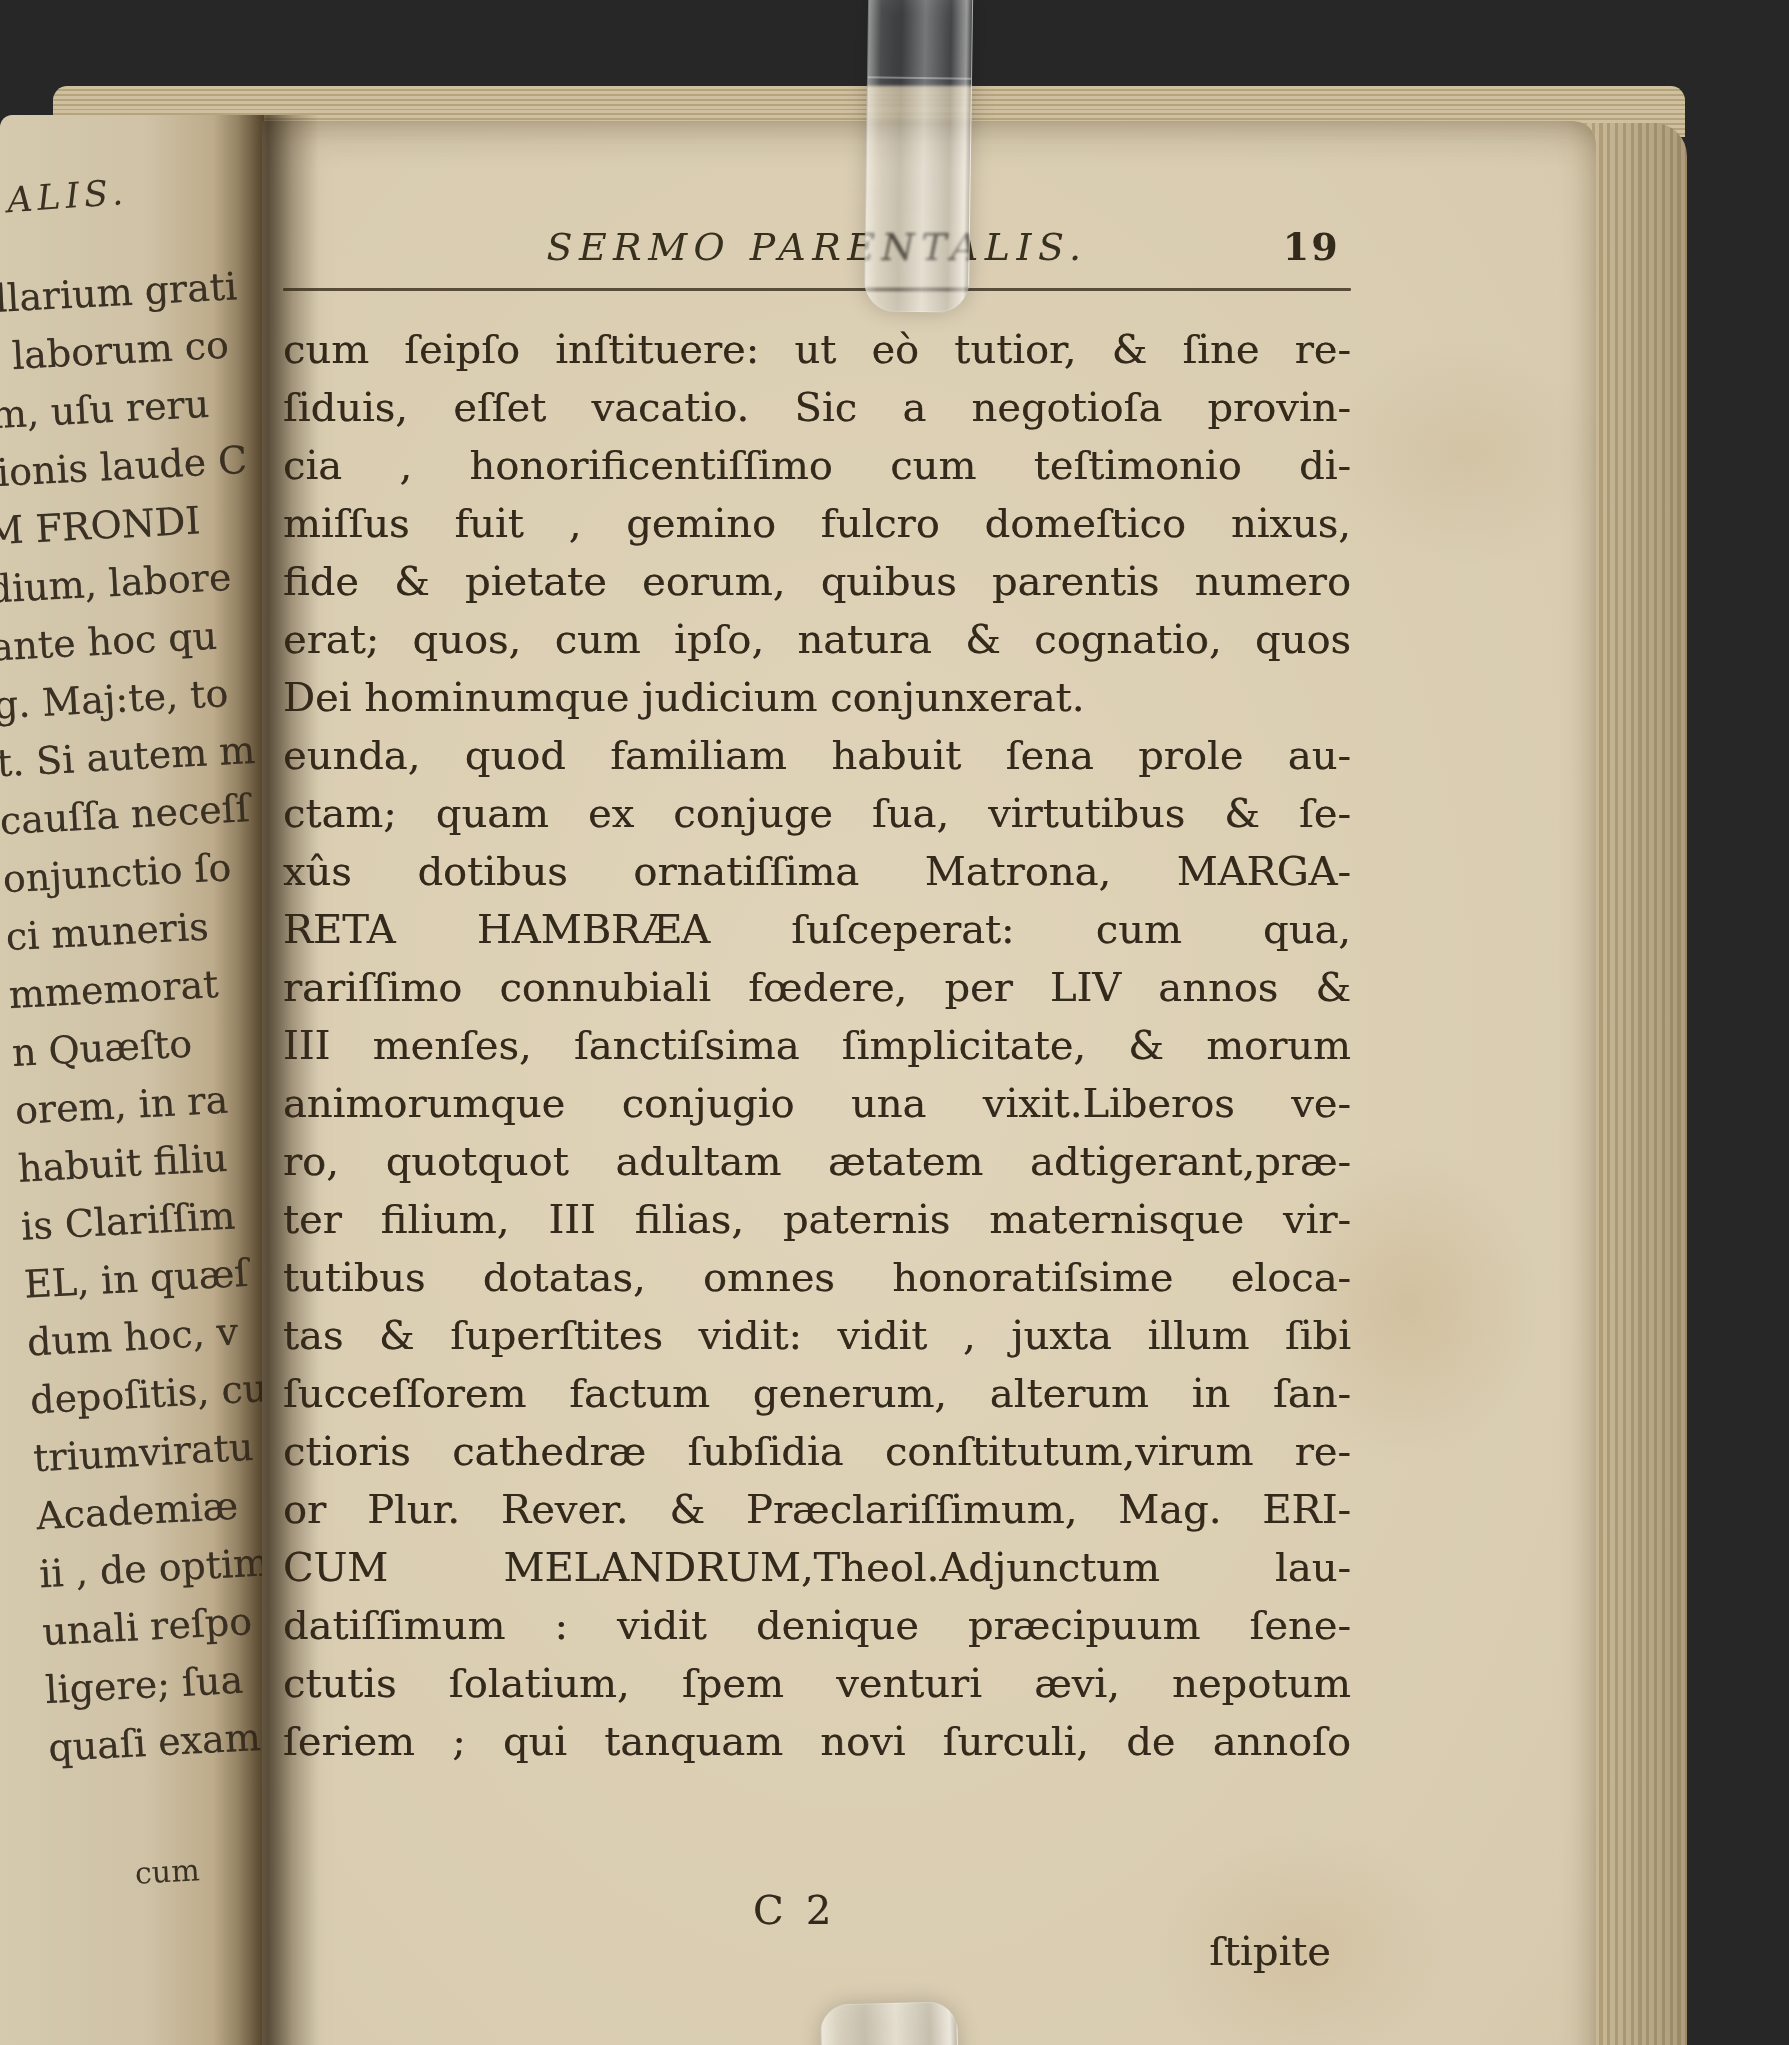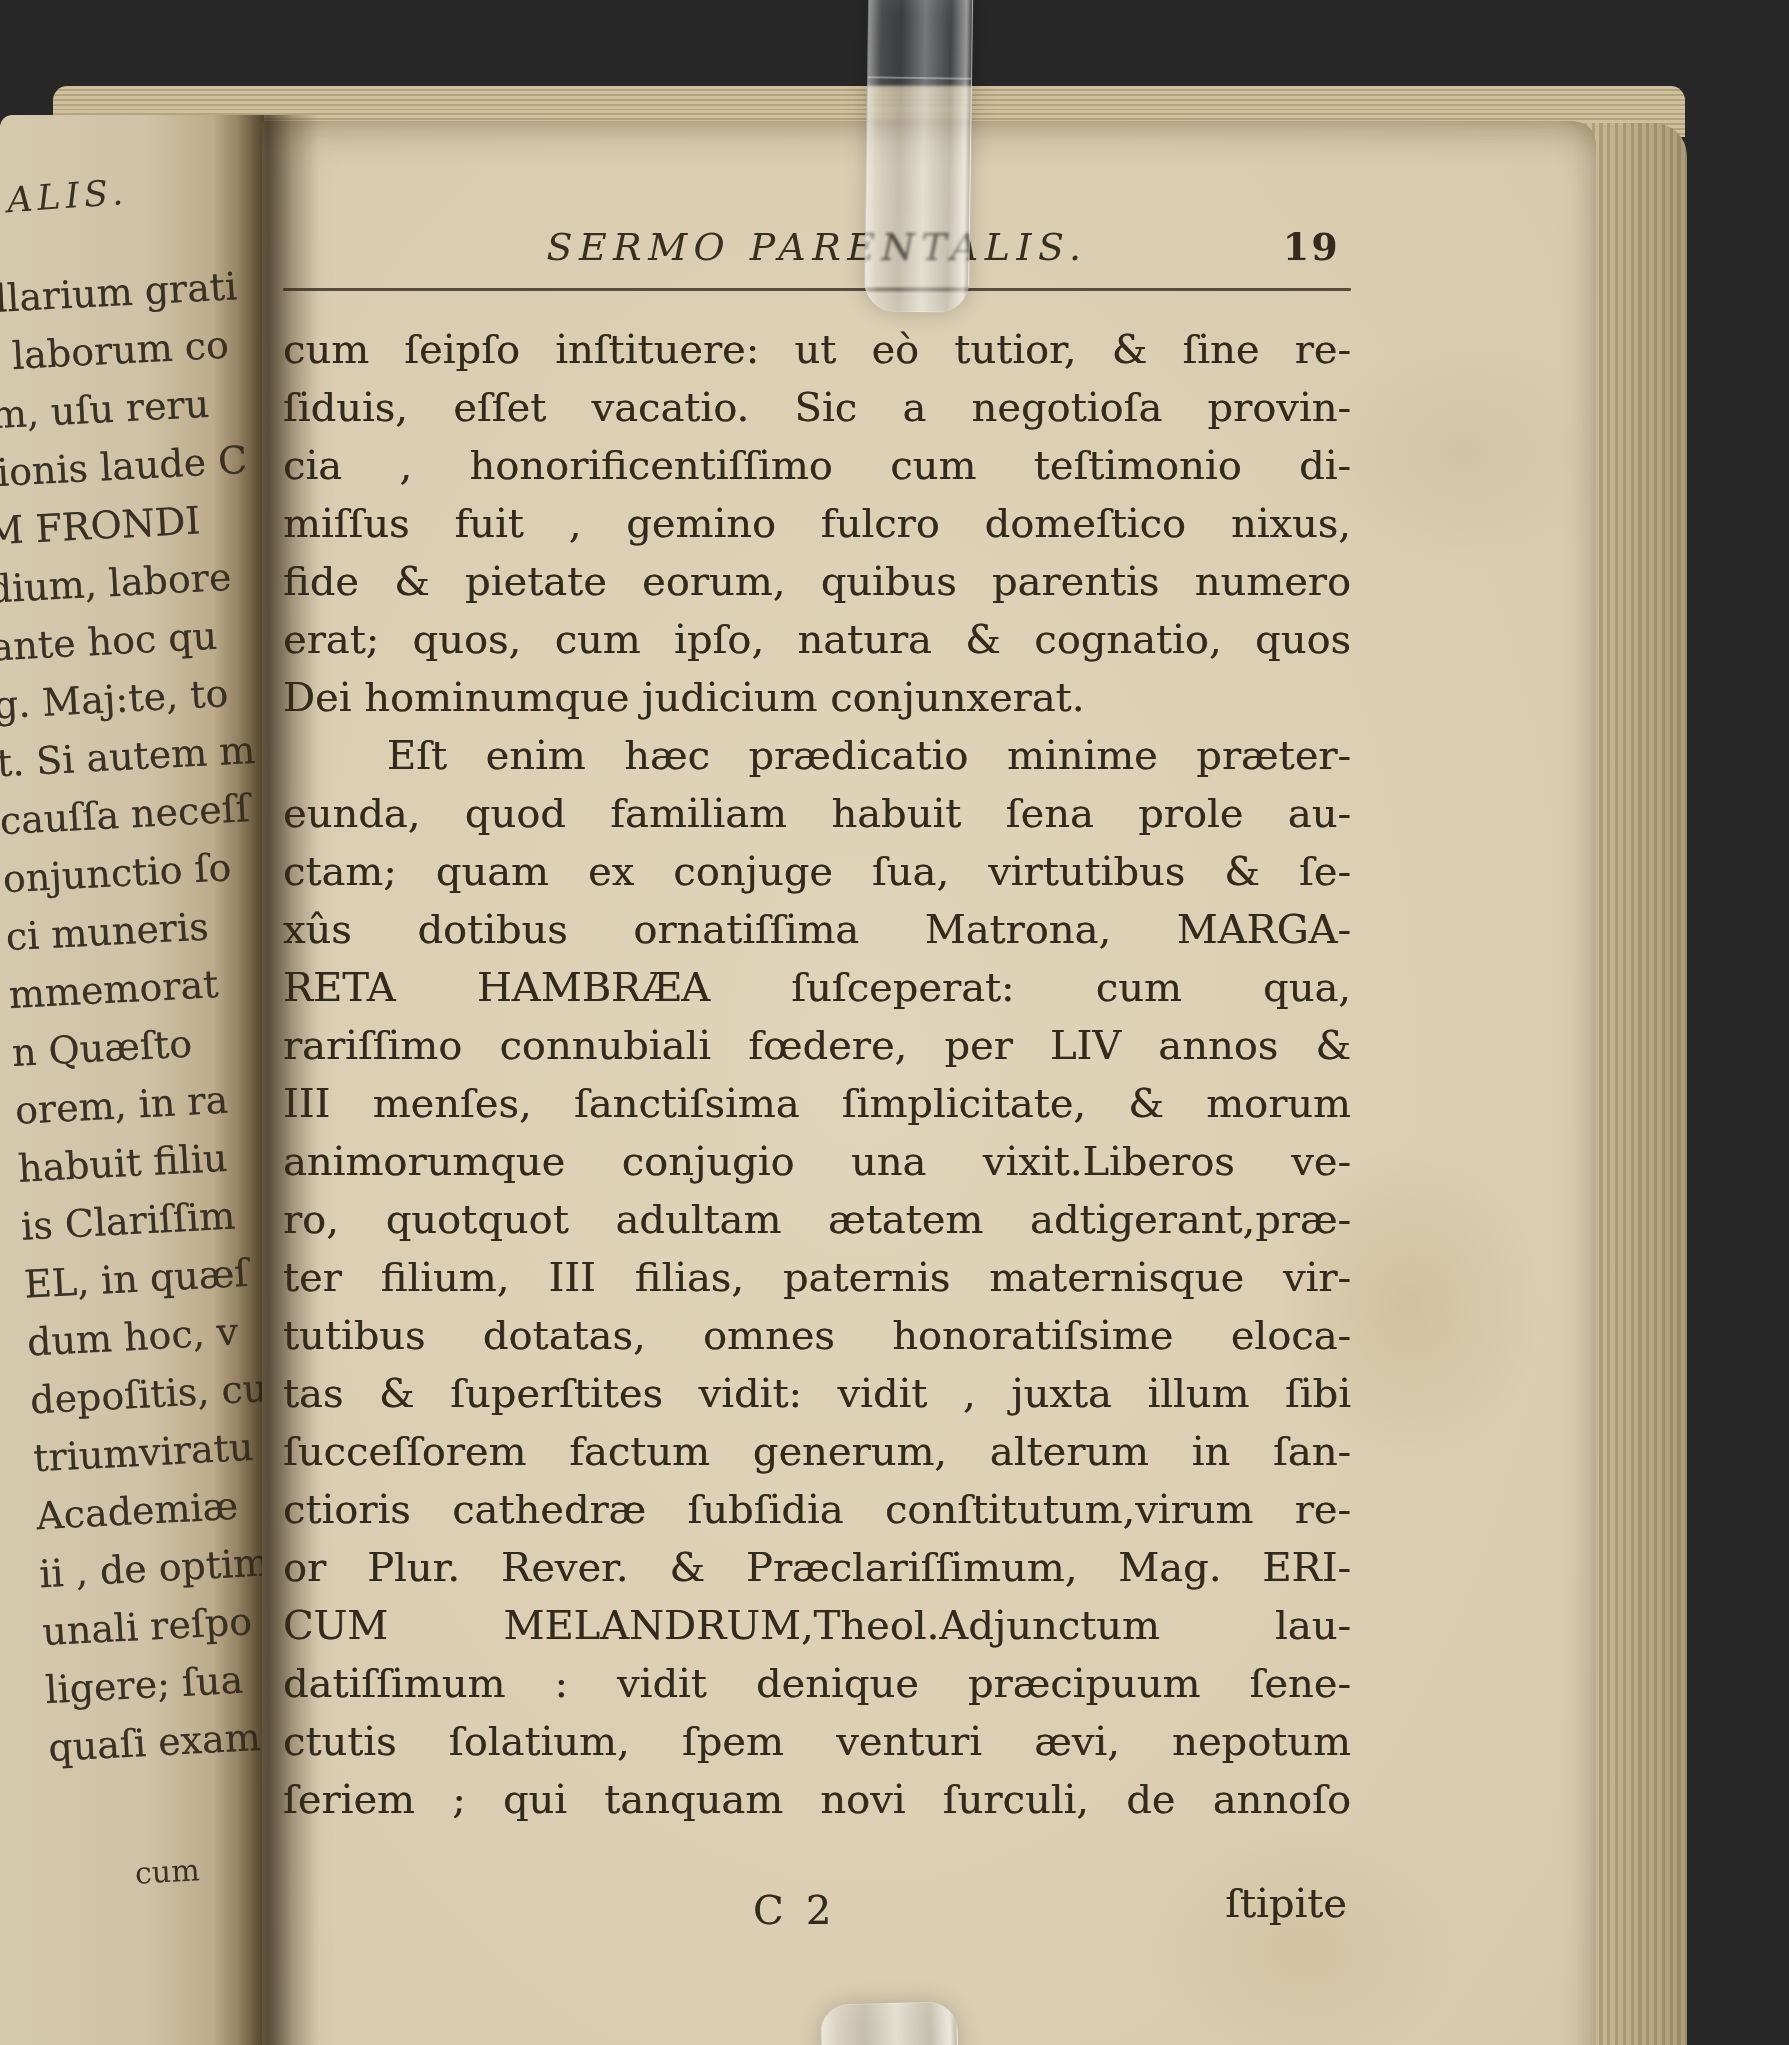--- a/index.html
+++ b/index.html
@@ -152,21 +152,22 @@
     text-shadow: 0.3px 0.2px 0.1px rgba(42,33,20,0.55);
   }
   .signature {
     position: absolute;
     left: 44%;
     letter-spacing: 0.12em;
     margin-top: 7px;
   }
   .catchword {
     position: absolute;
-    right: 4px;
+    right: 20px;
+    margin-top: 48px;
   }
 
   
   .gutter {
     position: absolute;
     left: 213px; top: 115px;
     width: 106px; height: 2093px;
     background: linear-gradient(90deg,
       rgba(55,40,20,0) 0%,
       rgba(55,40,20,0.40) 35%,
@@ -264,21 +265,20 @@
       </div>
       <div class="header-rule"></div>
       <div class="body-text">
           <div class="tline">cum ſeipſo inſtituere: ut eò tutior, &amp; ſine re-</div>
           <div class="tline">ſiduis, eſſet vacatio. Sic a negotioſa provin-</div>
           <div class="tline">cia , honorificentiſſimo cum teſtimonio di-</div>
           <div class="tline">miſſus fuit , gemino fulcro domeſtico nixus,</div>
           <div class="tline">fide &amp; pietate eorum, quibus parentis numero</div>
           <div class="tline">erat; quos, cum ipſo, natura &amp; cognatio, quos</div>
           <div class="tline ragged">Dei hominumque judicium conjunxerat.</div>
-          <div class="tline indent">Eſt enim hæc prædicatio minime præter-</div>
           <div class="tline">eunda, quod familiam habuit ſena prole au-</div>
           <div class="tline">ctam; quam ex conjuge ſua, virtutibus &amp; ſe-</div>
           <div class="tline">xûs dotibus ornatiſſima Matrona, MARGA-</div>
           <div class="tline">RETA HAMBRÆA ſuſceperat: cum qua,</div>
           <div class="tline">rariſſimo connubiali fœdere, per LIV annos &amp;</div>
           <div class="tline">III menſes, ſanctiſsima ſimplicitate, &amp; morum</div>
           <div class="tline">animorumque conjugio una vixit.Liberos ve-</div>
           <div class="tline">ro, quotquot adultam ætatem adtigerant,præ-</div>
           <div class="tline">ter filium, III filias, paternis maternisque vir-</div>
           <div class="tline">tutibus dotatas, omnes honoratiſsime eloca-</div>

